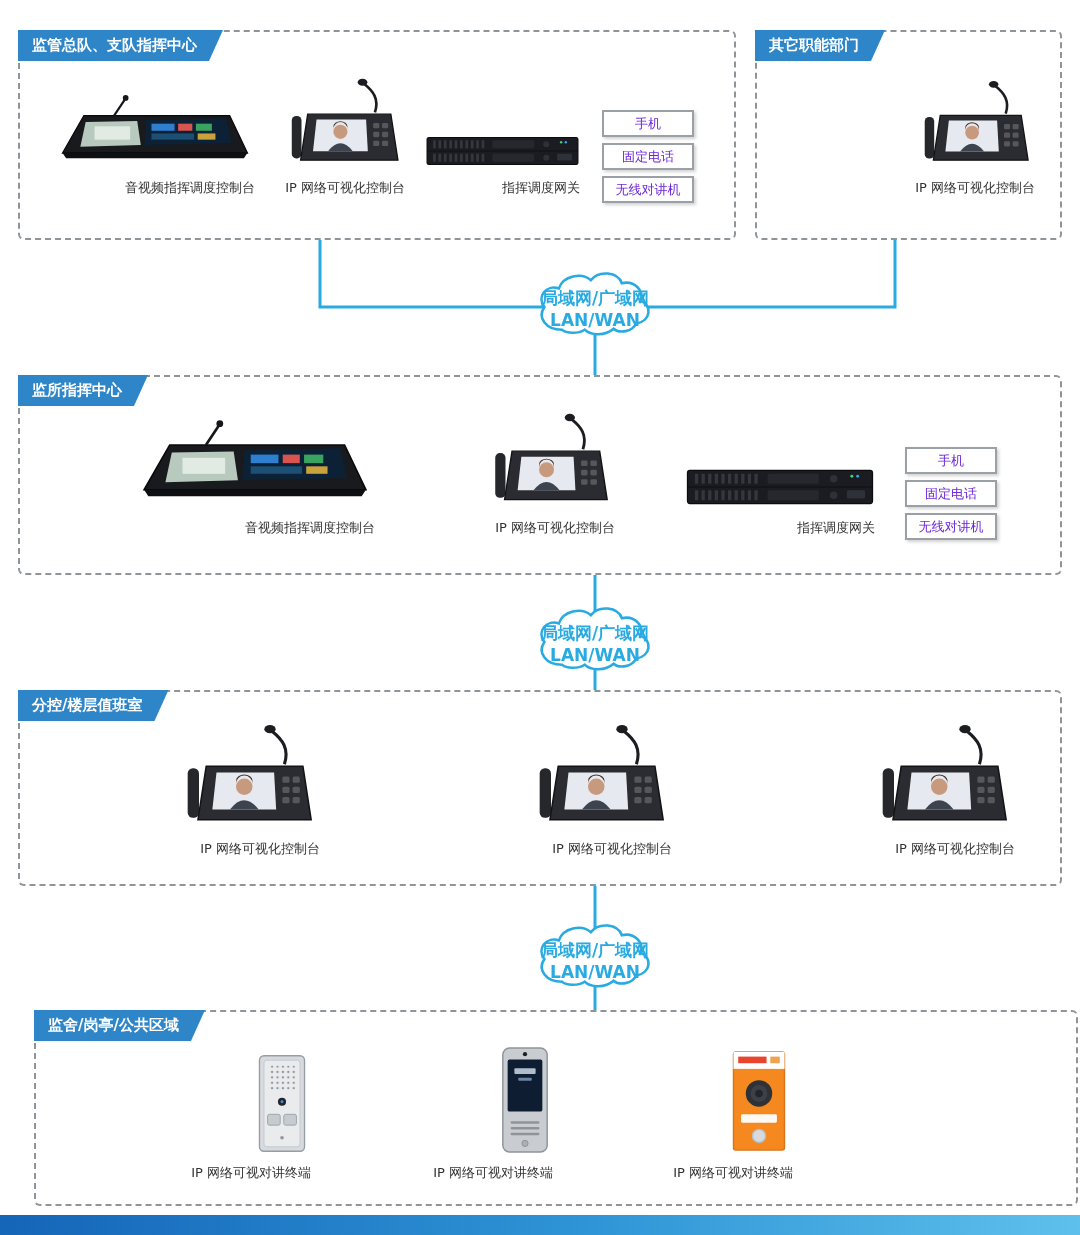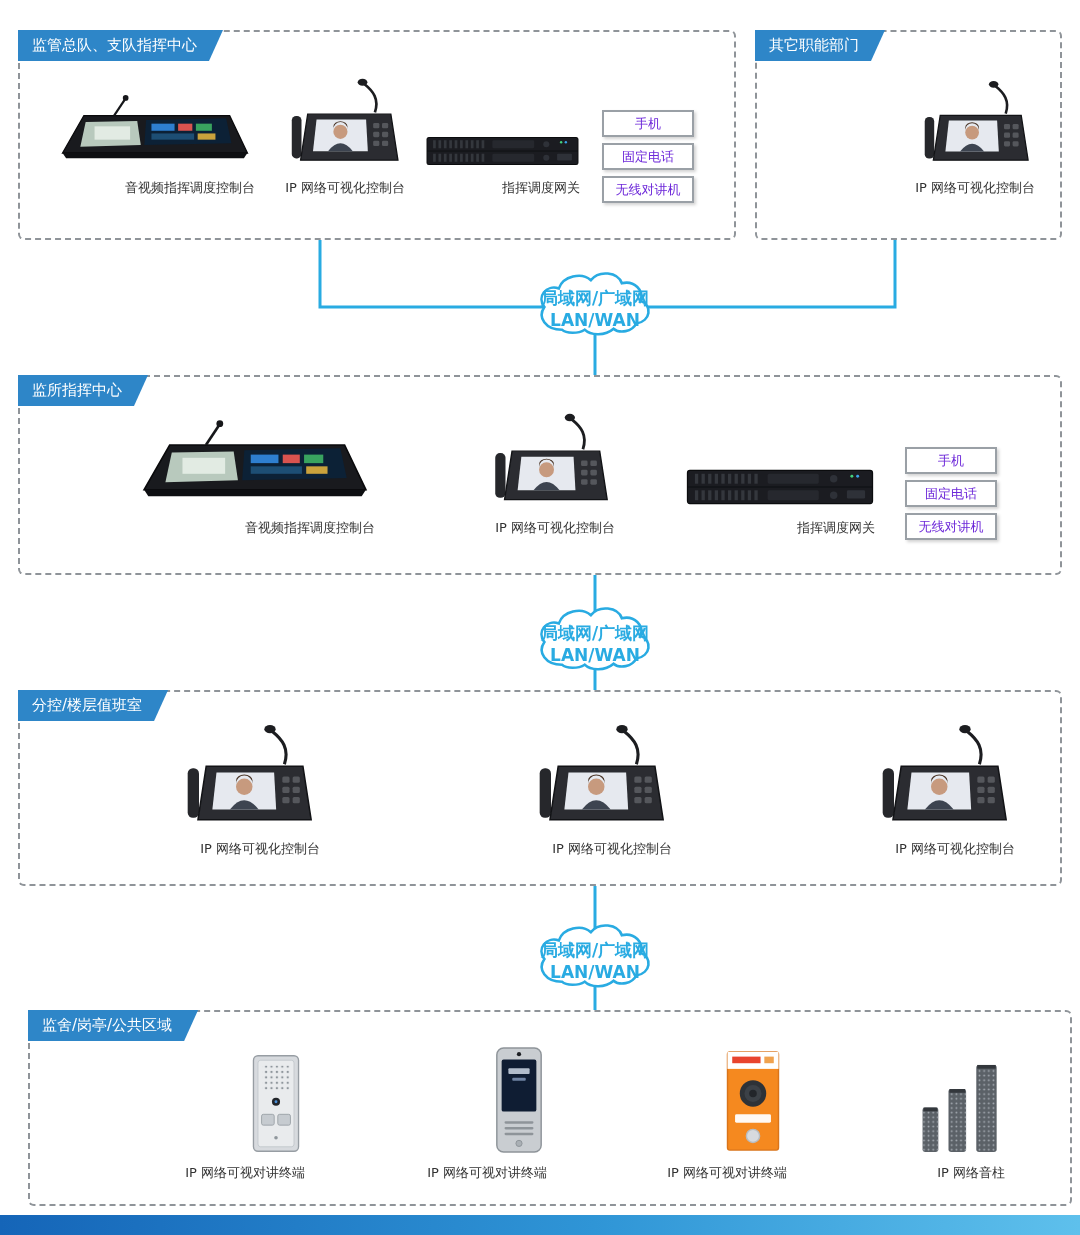--- a/index.html
+++ b/index.html
@@ -3,21 +3,21 @@
 <meta charset="utf-8">
 <style>
   html,body{margin:0;padding:0;background:#ffffff;}
   body{font-family:"DejaVu Sans","Liberation Sans",sans-serif;}
   .canvas{position:relative;width:1080px;height:1235px;background:#fff;overflow:hidden;}
 
   .connectors{position:absolute;left:0;top:0;width:1080px;height:1235px;pointer-events:none;}
 
   .panel{position:absolute;border:2px dashed #8f9499;border-radius:6px;box-sizing:border-box;background:#fff;}
   .panel-title{position:absolute;top:-2px;left:-2px;background:#2e86c8;color:#fff;font-size:15px;
-    font-weight:normal;padding:6px 26px 6px 14px;white-space:nowrap;
+    font-weight:bold;padding:6px 26px 6px 14px;white-space:nowrap;
     clip-path:polygon(0 0,100% 0,calc(100% - 14px) 100%,0 100%);}
 
   .device{position:absolute;display:flex;flex-direction:column;align-items:flex-end;justify-content:flex-end;}
   .device .art{margin-bottom:10px;flex:0 0 auto;}
   .device figcaption{font-size:13px;color:#333;white-space:nowrap;text-align:center;}
 
   .endpoint-stack{position:absolute;display:flex;flex-direction:column;gap:6px;}
   .endpoint{width:92px;height:27px;background:#fff;border:2px solid #9aa0a6;box-sizing:border-box;
     box-shadow:2px 2px 3px rgba(0,0,0,.18);display:flex;align-items:center;justify-content:center;
     font-size:13px;color:#6d28d9;white-space:nowrap;}
@@ -294,43 +294,37 @@
   <div class="cloud" style="left:531px;top:921px">
     <svg viewBox="0 0 124 72">
         <use href="#sym-cloud"></use>
       </svg>
     <div class="cloud-text">
       <span>局域网/广域网</span>
       <span>LAN/WAN</span>
     </div>
   </div>
 
-  <section class="panel" style="left:28px;top:1010px;width:1044px;height:196px">
+  <section class="panel" style="left:34px;top:1010px;width:1044px;height:196px">
     <div class="panel-title">监舍/岗亭/公共区域</div>
     <figure class="device" style="left:110px;top:32px;width:165px;height:138px">
       <svg class="art" width="58" height="101">
           <use href="#sym-intercom"></use>
         </svg>
       <figcaption>IP 网络可视对讲终端</figcaption>
     </figure>
     <figure class="device" style="left:352px;top:32px;width:165px;height:138px">
       <svg class="art" width="56" height="108">
           <use href="#sym-doorphone"></use>
         </svg>
       <figcaption>IP 网络可视对讲终端</figcaption>
     </figure>
     <figure class="device" style="left:592px;top:32px;width:165px;height:138px">
       <svg class="art" width="68" height="106">
           <use href="#sym-emergency"></use>
         </svg>
       <figcaption>IP 网络可视对讲终端</figcaption>
     </figure>
-    <figure class="device" style="left:805px;top:32px;width:170px;height:138px">
-      <svg class="art" width="88" height="104">
-          <use href="#sym-columns"></use>
-        </svg>
-      <figcaption>IP 网络音柱</figcaption>
-    </figure>
   </section>
 
   <footer class="footer-bar"></footer>
 
 </div>
 
 </body></html>

